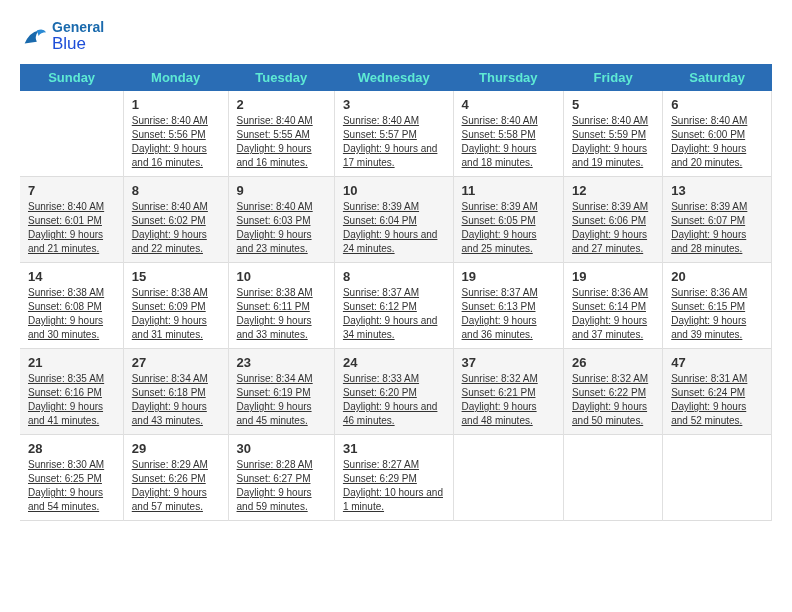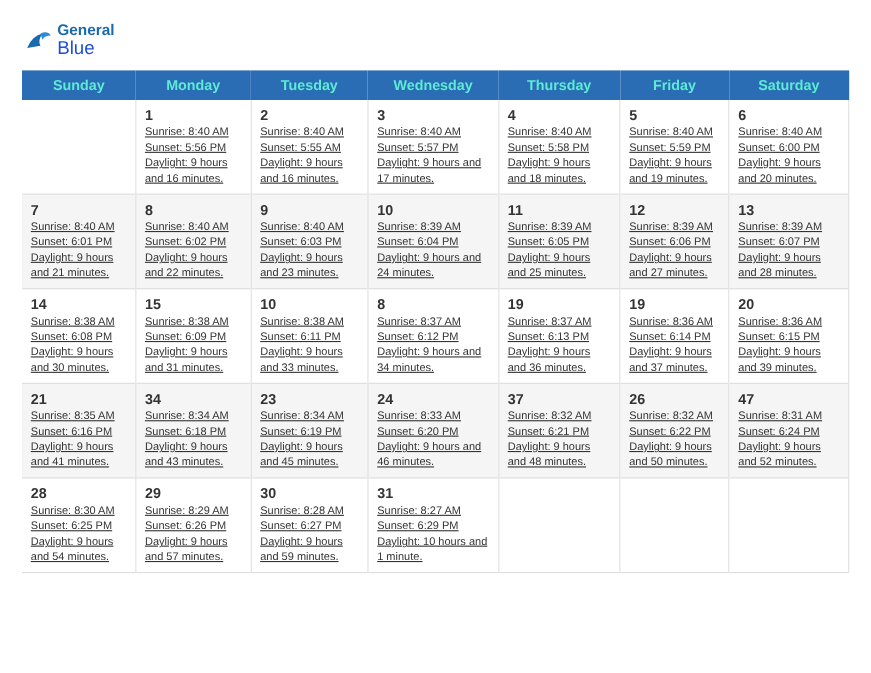--- a/index.html
+++ b/index.html
@@ -203,21 +203,21 @@
           <span class="day-num">20</span>
           <div class="day-info">Sunrise: 8:36 AM<br>Sunset: 6:15 PM<br>Daylight: 9 hours and 39 minutes.</div>
         </td>
       </tr>
       <tr>
         <td>
           <span class="day-num">21</span>
           <div class="day-info">Sunrise: 8:35 AM<br>Sunset: 6:16 PM<br>Daylight: 9 hours and 41 minutes.</div>
         </td>
         <td>
-          <span class="day-num">34</span>
+          <span class="day-num">27</span>
           <div class="day-info">Sunrise: 8:34 AM<br>Sunset: 6:18 PM<br>Daylight: 9 hours and 43 minutes.</div>
         </td>
         <td>
           <span class="day-num">23</span>
           <div class="day-info">Sunrise: 8:34 AM<br>Sunset: 6:19 PM<br>Daylight: 9 hours and 45 minutes.</div>
         </td>
         <td>
           <span class="day-num">24</span>
           <div class="day-info">Sunrise: 8:33 AM<br>Sunset: 6:20 PM<br>Daylight: 9 hours and 46 minutes.</div>
         </td>

